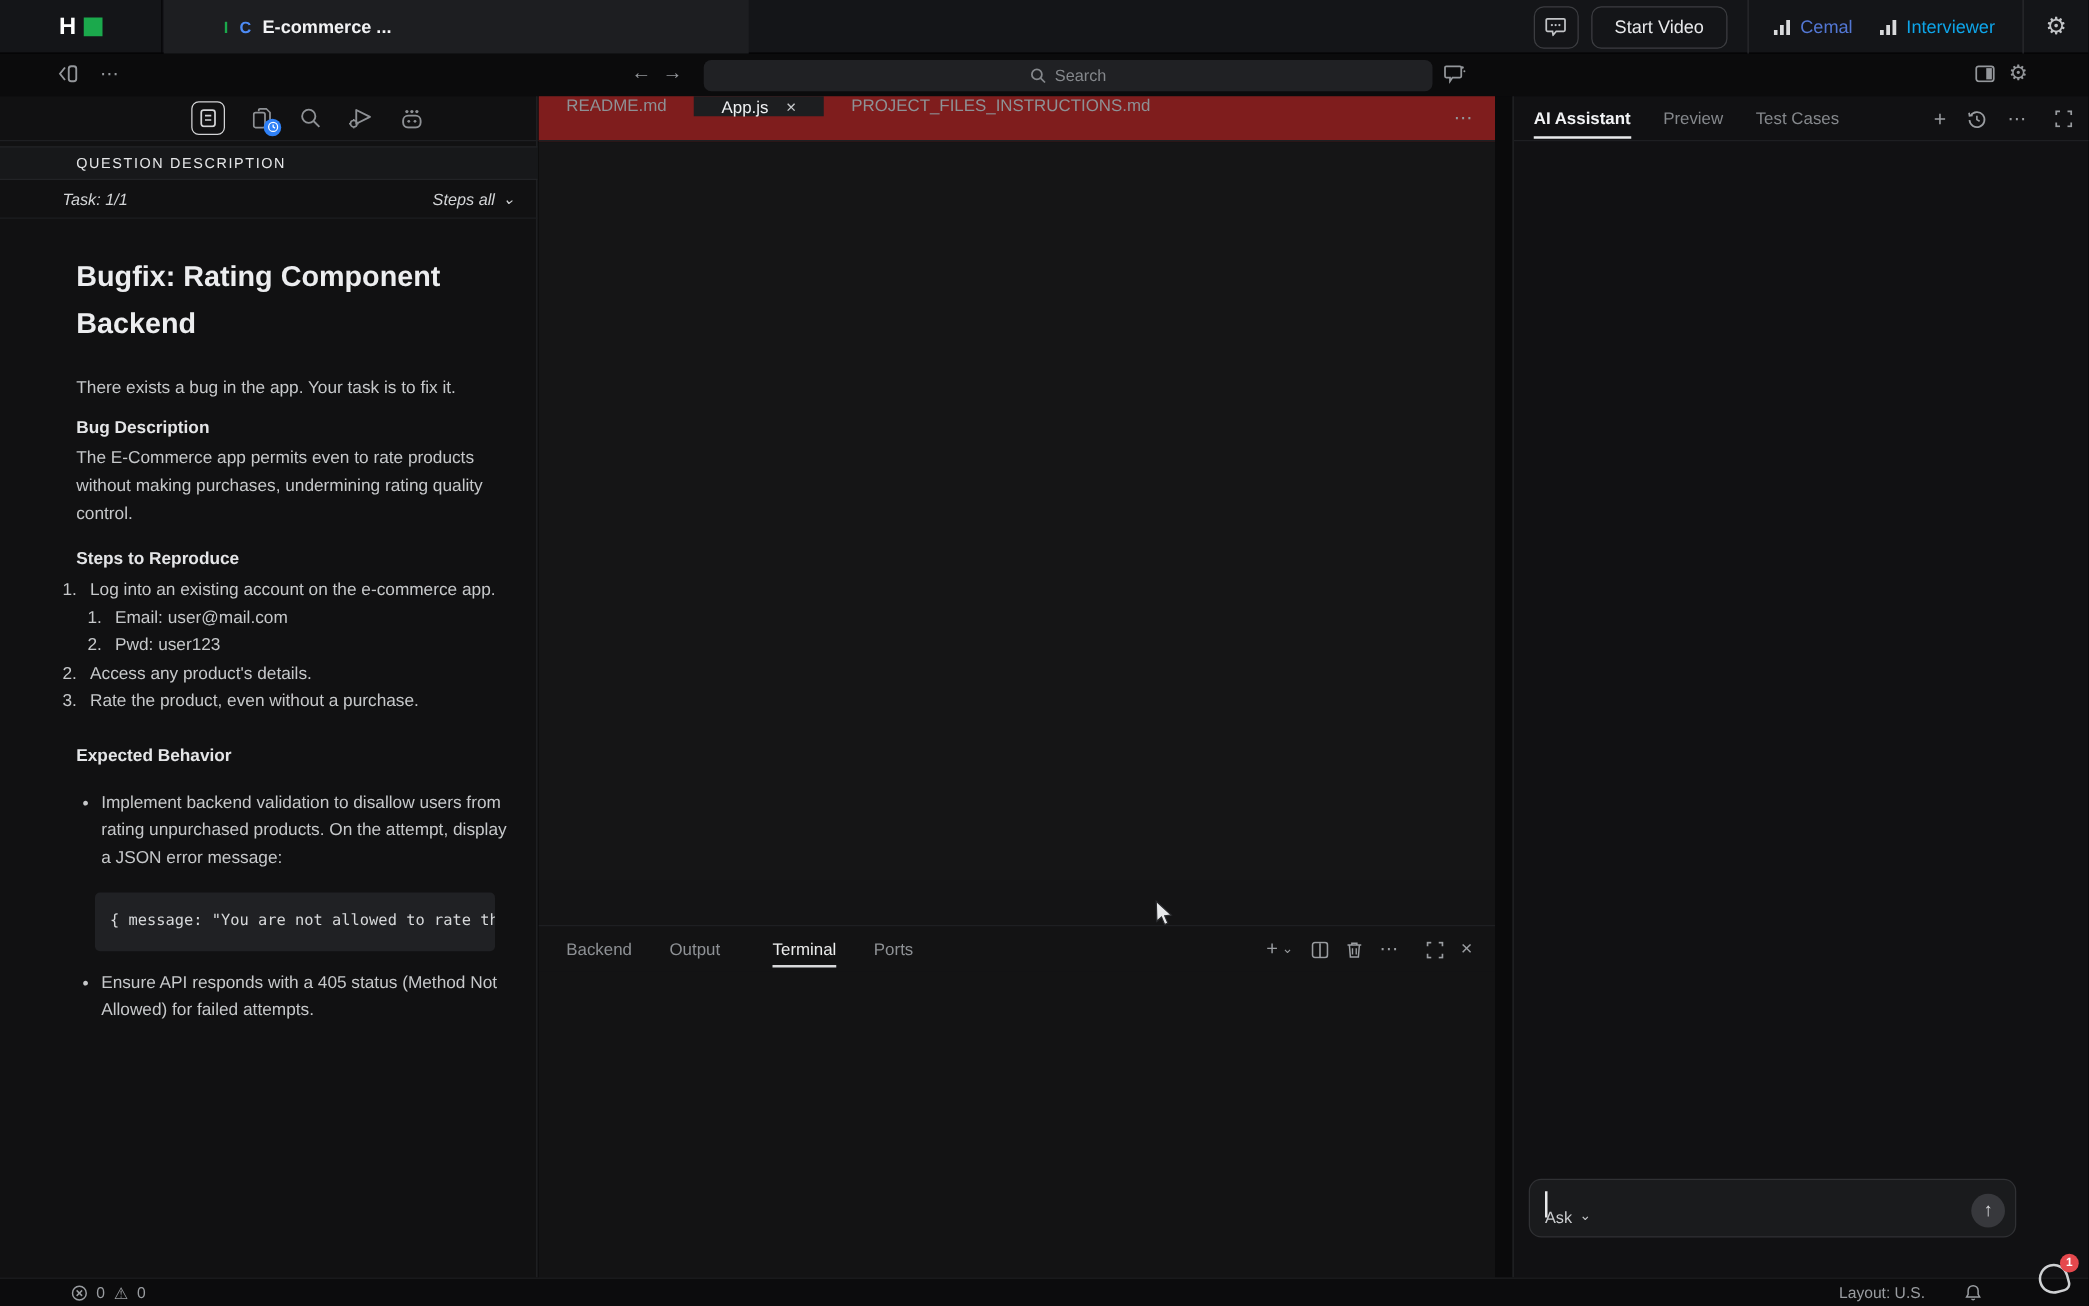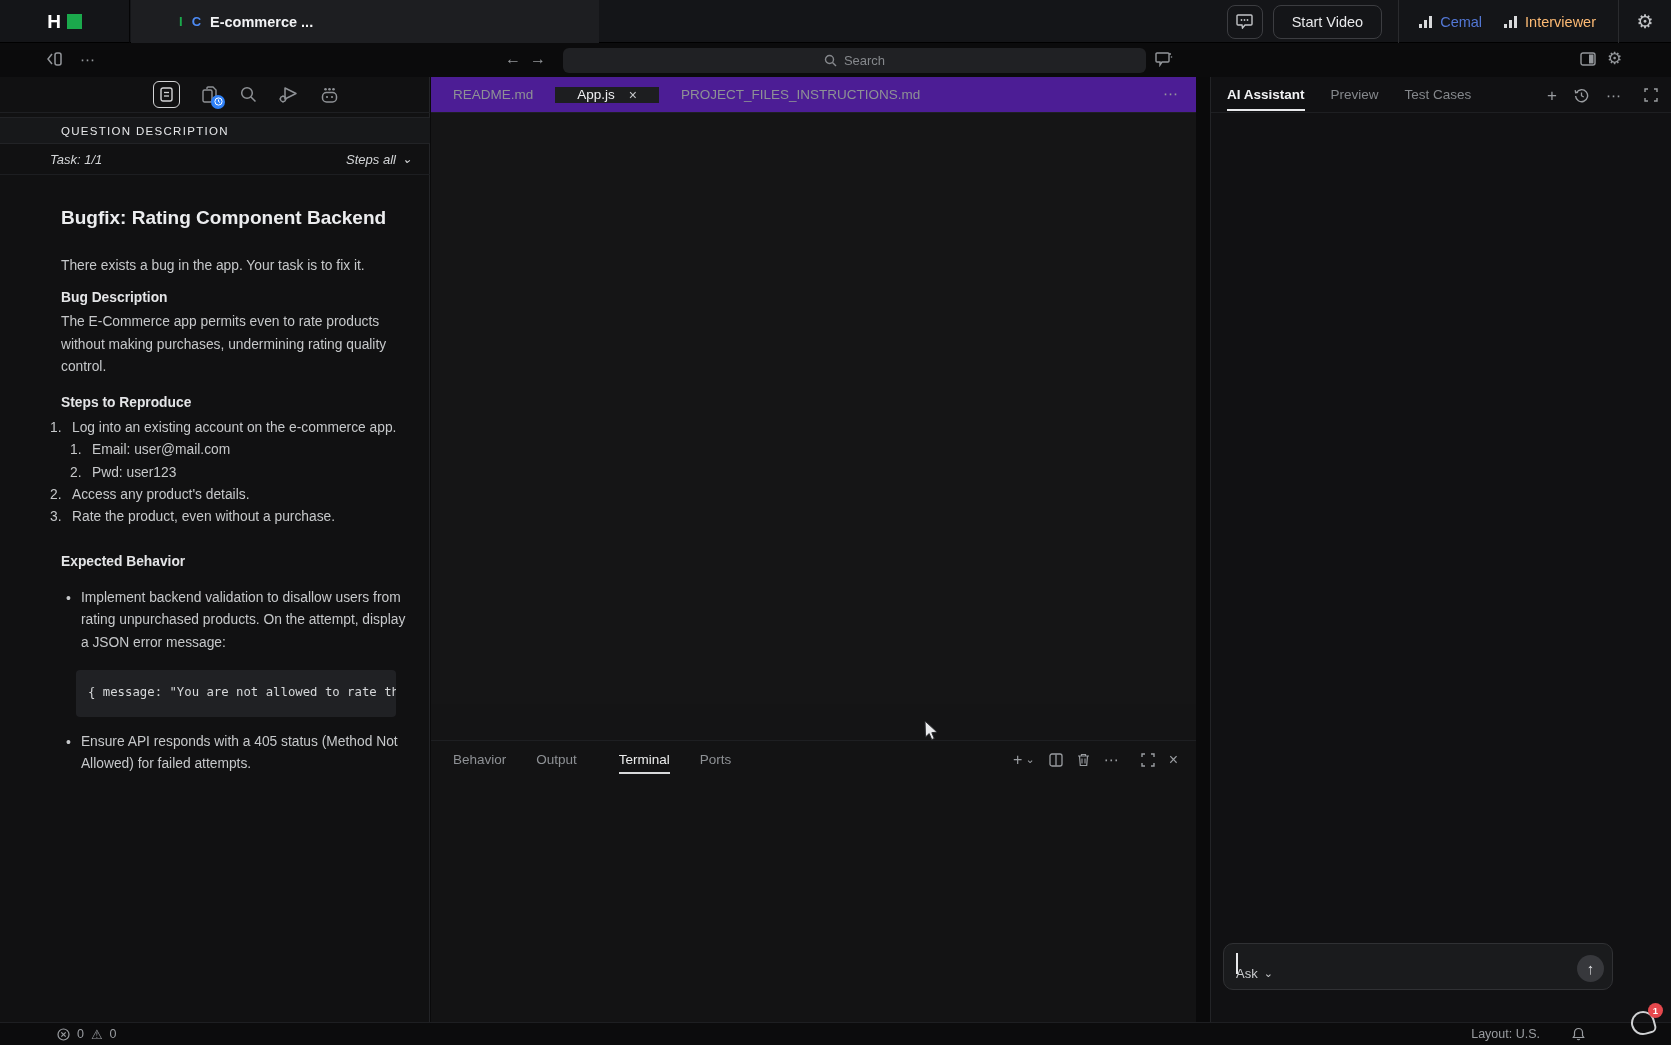--- a/index.html
+++ b/index.html
@@ -32,34 +32,34 @@
   
   #left-panel{left:0;top:77px;width:430px;height:945px;background:#111112;border-right:1px solid #232427;}
   #activity-row{left:0;top:0;width:430px;height:36px;border-bottom:1px solid #1e1f22;display:flex;align-items:center;gap:22px;padding-left:153px;}
   #doc-icon-box{width:27px;height:27px;border:1.5px solid #d3d4d6;border-radius:6px;display:flex;align-items:center;justify-content:center;}
   .act-icn{position:relative;display:flex;align-items:center;justify-content:center;}
   #clock-badge{position:absolute;right:-7px;bottom:-5px;width:14px;height:14px;border-radius:50%;background:#2f81f7;display:flex;align-items:center;justify-content:center;}
   #qd-header{left:0;top:40px;width:430px;height:27px;background:#17181a;border-top:1px solid #222326;border-bottom:1px solid #222326;display:flex;align-items:center;padding-left:61px;color:#e6e7e9;font-size:11.5px;font-weight:normal;letter-spacing:1.3px;}
   #task-row{left:0;top:67px;width:430px;height:31px;border-bottom:1px solid #1d1e21;display:flex;align-items:center;justify-content:space-between;padding:0 18px 0 50px;font-size:13px;color:#d3d5d7;font-style:italic;}
   #view-all{display:flex;align-items:center;gap:6px;color:#d3d5d7;cursor:pointer;}
   #qd-content{left:0;top:98px;width:430px;height:847px;padding:28px 24px 0 50px;font-size:13.8px;line-height:1.62;color:#c6c8ca;overflow:hidden;}
-  #qd-title{font-size:19px;font-weight:bold;color:#ecedef;margin:0 0 21px 11px;}
+  #qd-title{font-size:23px;font-weight:bold;color:#ecedef;margin:0 0 21px 11px;}
   .para{margin:0 0 8px 11px;}
   .bold-h{font-weight:bold;color:#e4e5e7;margin:10px 0 2px 11px;}
   .step-row{display:flex;gap:6px;margin-left:0px;}
   .step-row.sub{margin-left:20px;}
   .step-marker{min-width:16px;}
   .bullet-row{display:flex;gap:10px;margin:14px 0 0 16px;}
   .bullet-dot{font-size:14px;}
   #code-block{margin:16px 0 2px 26px;width:320px;height:47px;background:#202124;border-radius:4px;display:flex;align-items:center;padding:0 12px;overflow:hidden;}
   #code-text{font-family:"DejaVu Sans Mono",monospace;font-size:12.3px;color:#d6d8da;white-space:nowrap;}
 
   
   #editor-area{left:431px;top:77px;width:765px;height:945px;background:#141415;}
-  #editor-tabs{left:0;top:0;width:765px;height:36px;background:#4c1d95;border-bottom:1px solid #1e1f22;display:flex;align-items:center;}
+  #editor-tabs{left:0;top:0;width:765px;height:36px;background:#7f1d1d;border-bottom:1px solid #1e1f22;display:flex;align-items:flex-start;}
   .ed-tab{display:flex;align-items:center;gap:14px;padding:0 22px;font-size:13.5px;color:#8e9195;cursor:pointer;}
   .ed-tab.active{background:#1d1e20;color:#f0f1f3;}
   .tab-close{color:#c7c9cb;font-size:14px;cursor:pointer;}
   #editor-body{left:0;top:37px;width:765px;height:590px;background:#151516;}
   #editor-ellipsis{position:absolute;right:18px;top:8px;color:#94979b;font-size:15px;cursor:pointer;}
 
   
   #terminal-bar{left:431px;top:740px;width:765px;height:37px;background:#131314;border-top:1px solid #1e1f22;display:flex;align-items:center;padding-left:22px;gap:30px;}
   .term-tab{font-size:13.5px;color:#8e9195;cursor:pointer;position:relative;padding:9px 0;}
   .term-tab.active{color:#eceded;margin-left:12px;}
@@ -120,21 +120,21 @@
       <div class="participant" style="margin:0 0 0 20px;color:#5377d4;">
         <span>
           <svg width="14" height="12" viewBox="0 0 14 12">
               <rect x="0" y="8" width="3" height="4" fill="#d8d9db"></rect>
               <rect x="5" y="4" width="3" height="8" fill="#d8d9db"></rect>
               <rect x="10" y="0" width="3" height="12" fill="#d8d9db"></rect>
             </svg>
         </span>
         <span>Cemal</span>
       </div>
-      <div class="participant" style="margin:0 22px 0 22px;color:#fdba74;">
+      <div class="participant" style="margin:0 22px 0 22px;color:#0ea5e9;">
         <span>
           <svg width="14" height="12" viewBox="0 0 14 12">
               <rect x="0" y="8" width="3" height="4" fill="#d8d9db"></rect>
               <rect x="5" y="4" width="3" height="8" fill="#d8d9db"></rect>
               <rect x="10" y="0" width="3" height="12" fill="#d8d9db"></rect>
             </svg>
         </span>
         <span>Interviewer</span>
       </div>
       <div class="vdiv"></div>
@@ -292,21 +292,21 @@
       </div>
       <div class="ed-tab">
         <span>PROJECT_FILES_INSTRUCTIONS.md</span>
       </div>
       <span id="editor-ellipsis">⋯</span>
     </div>
     <div id="editor-body" class="abs"></div>
   </div>
 
   <div id="terminal-bar" class="abs">
-    <span class="term-tab">Behavior</span>
+    <span class="term-tab">Backend</span>
     <span class="term-tab">Output</span>
     <span class="term-tab active">Terminal</span>
     <span class="term-tab">Ports</span>
     <div id="term-icons">
       <span class="row" style="gap:3px;">
         <span class="glyph" style="font-size:16px;">+</span>
         <span class="glyph" style="font-size:11px;">⌄</span>
       </span>
       <span>
         <svg width="14" height="14" viewBox="0 0 14 14">

